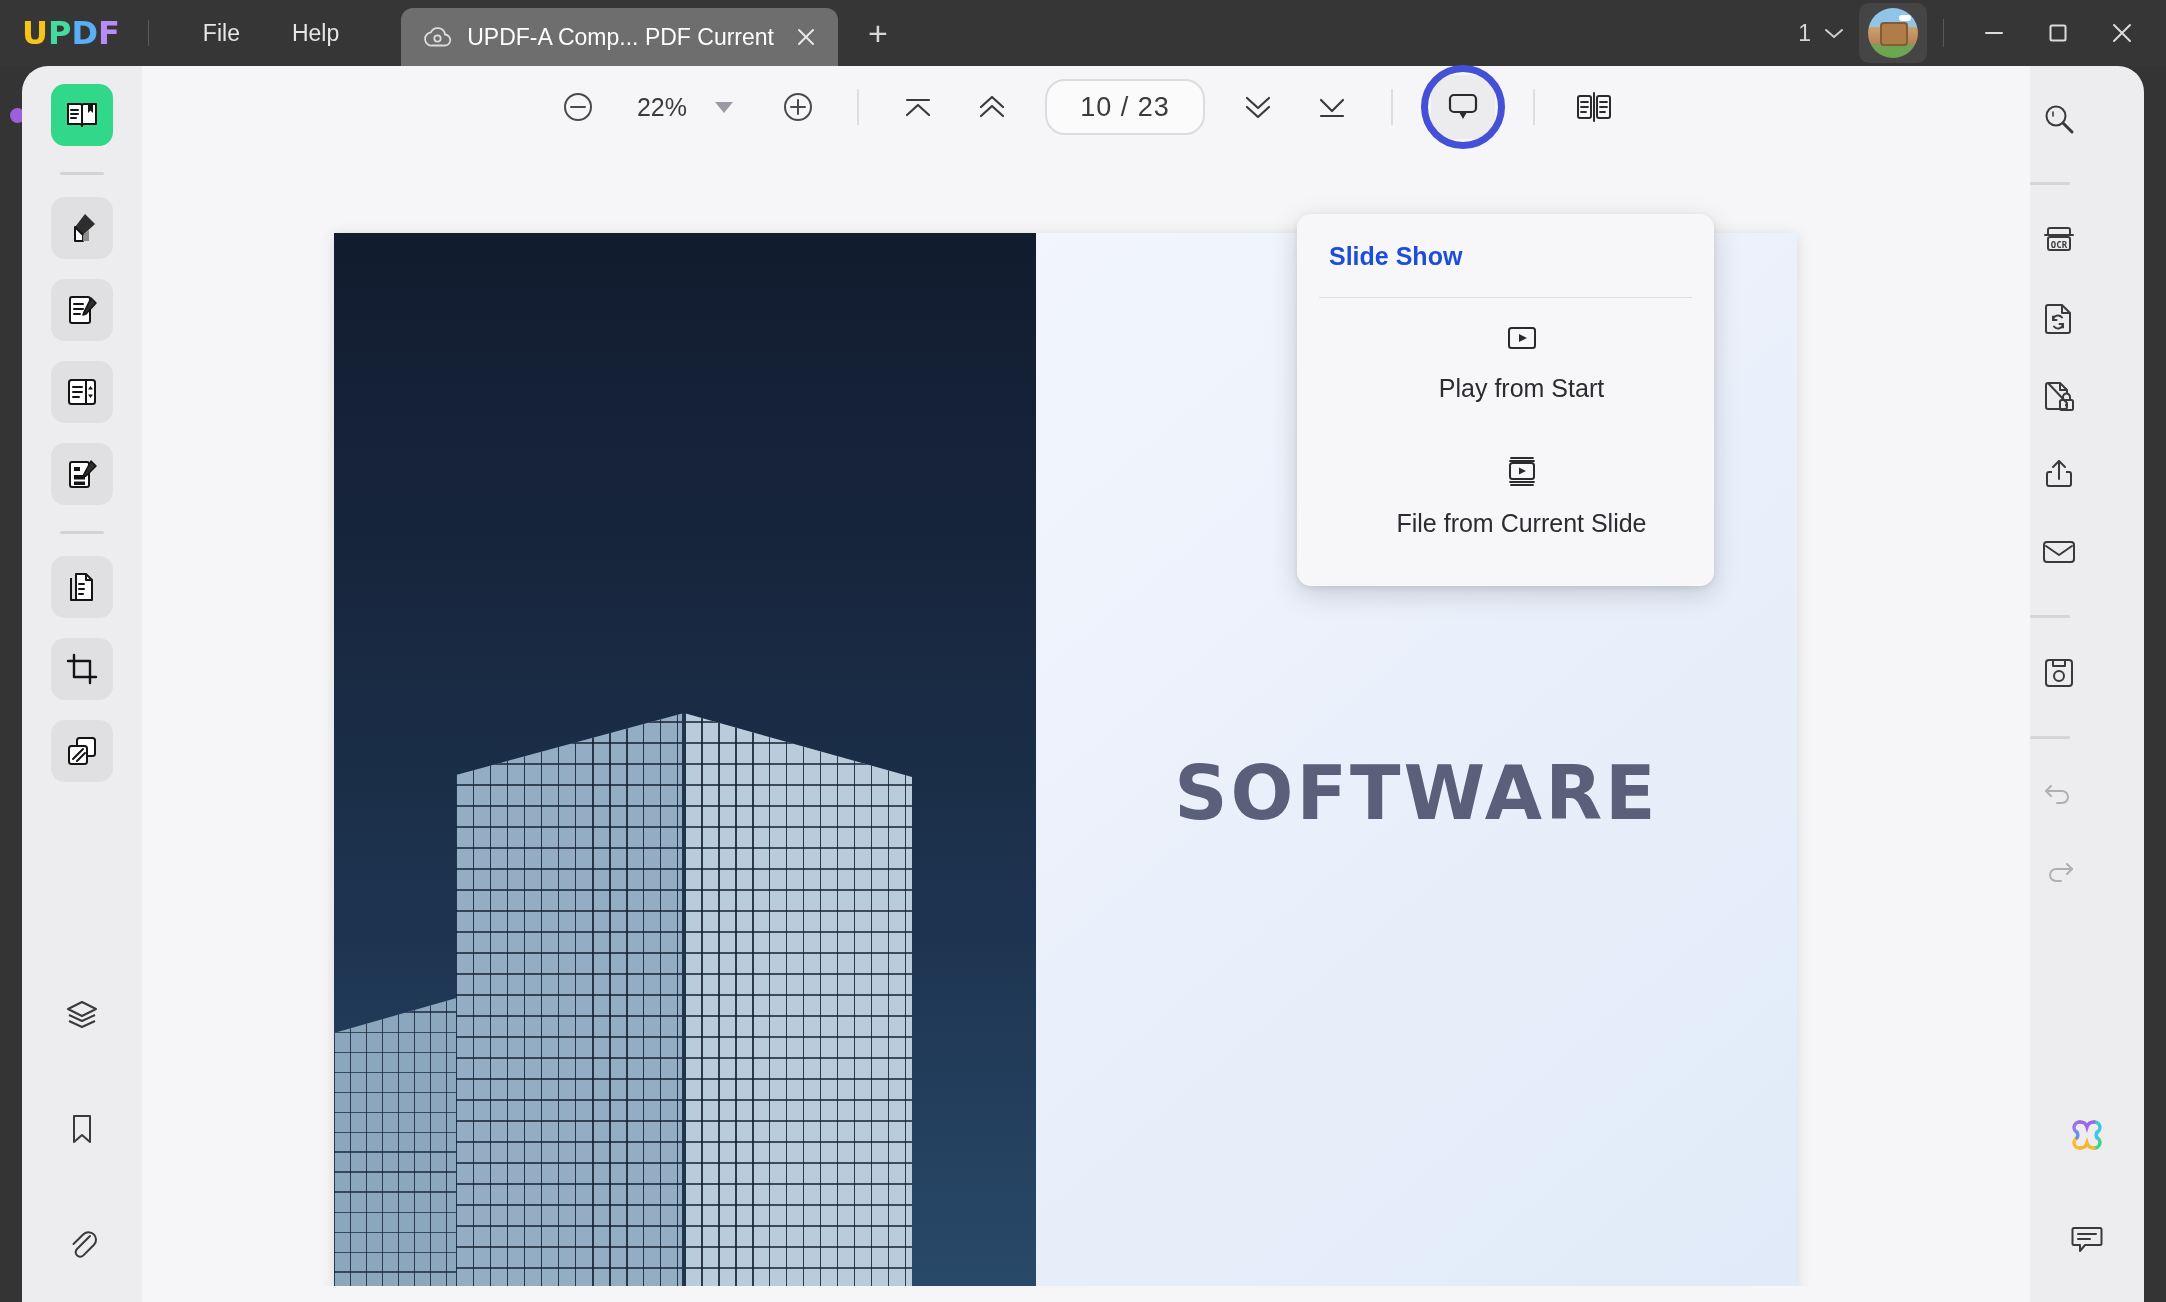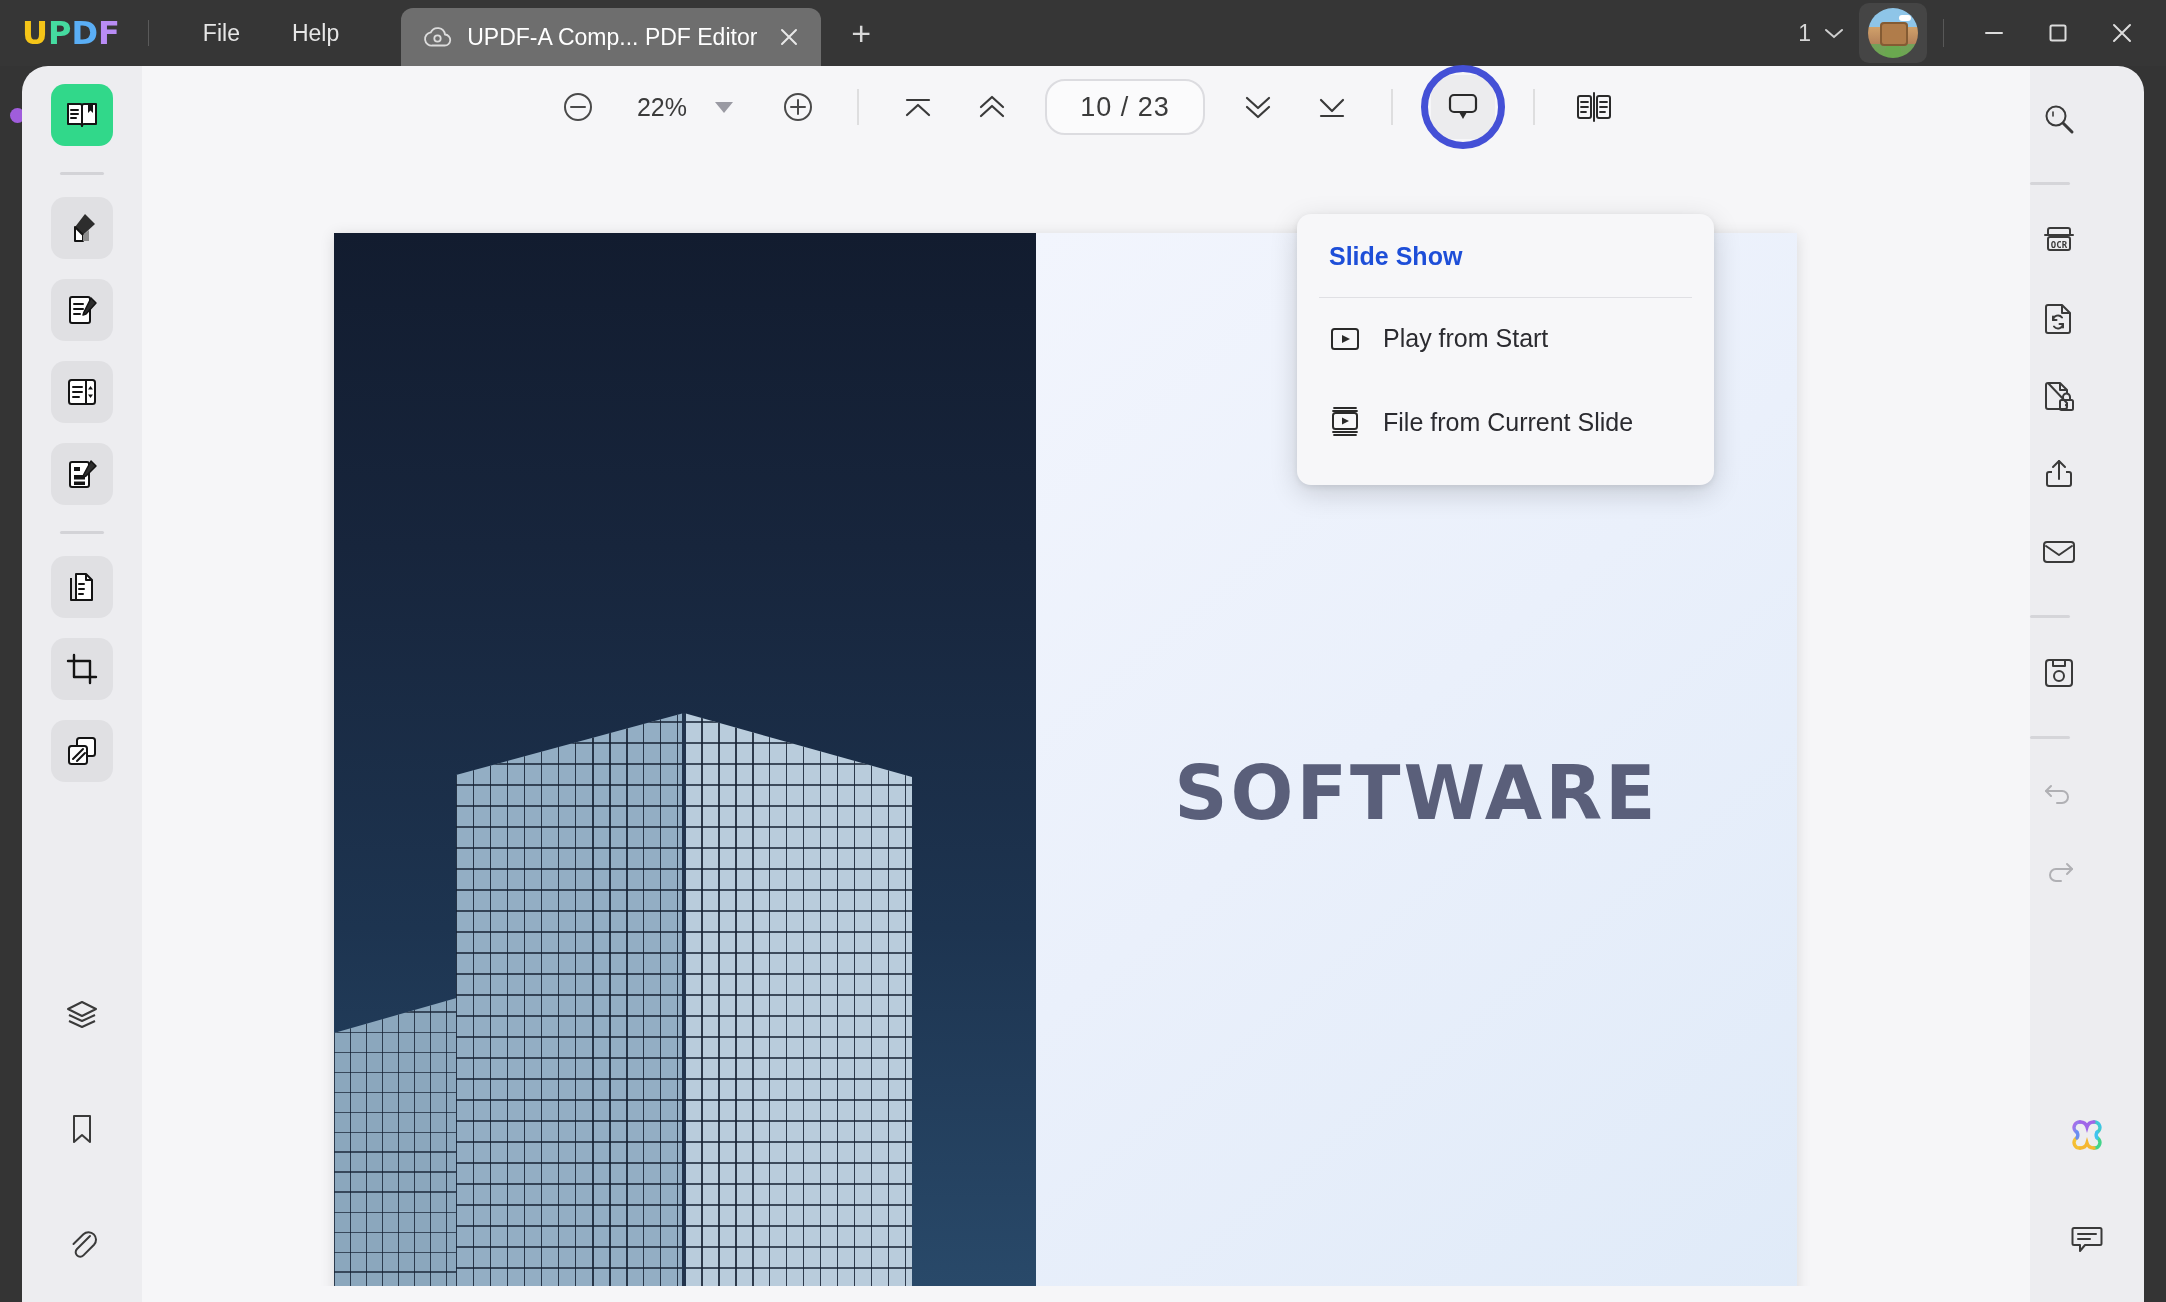--- a/index.html
+++ b/index.html
@@ -195,22 +195,22 @@
     box-shadow: 0 8px 28px rgba(0,0,0,0.16), 0 2px 6px rgba(0,0,0,0.08);
     padding: 0 0 22px 0;
     z-index: 40;
   }
   .dd-title {
     font-size: 25px; font-weight: bold; color: #1d4ed8;
     padding: 28px 0 26px 32px;
   }
   .dd-rule { height: 1px; background: #e0e0e4; margin: 0 22px; }
   .dd-item {
-    display: flex; align-items: flex-end; gap: 22px;
-    padding: 26px 0 26px 32px; cursor: pointer; font-size: 25px; color: #2b2b30;
+    display: flex; align-items: center; gap: 22px;
+    padding: 26px 0 26px 32px; cursor: pointer; font-size: 25px; color: #2b2b30; flex-direction: column;
   }
 
   
   .doc-area {
     position: absolute; left: 0; top: 66px;
     width: 1888px; height: 1154px;
     overflow: hidden;
   }
   .page {
     position: absolute; left: 192px; top: 101px;
@@ -310,21 +310,21 @@
     <div class="menu-item">File</div>
     <div class="menu-item">Help</div>
 
     <div class="tab">
       <span class="cloud">
         <svg width="30" height="22" viewBox="0 0 30 22">
           <path d="M9.5 19.5h12a5.5 5.5 0 0 0 .5-11 7.5 7.5 0 0 0-14.2-2.1A5.4 5.4 0 0 0 9.5 19.5z" fill="none" stroke="#dcdcdc" stroke-width="1.8"></path>
           <circle cx="14.5" cy="12.5" r="3.2" fill="none" stroke="#dcdcdc" stroke-width="1.8"></circle>
         </svg>
       </span>
-      <span class="tab-title">UPDF-A Comp... PDF Editor</span>
+      <span class="tab-title">UPDF-A Comp... PDF Current</span>
       <span class="tab-close">
         <svg width="24" height="24" viewBox="0 0 24 24">
           <path d="M5 5 L19 19 M19 5 L5 19" stroke="#e8e8e8" stroke-width="2" stroke-linecap="round"></path>
         </svg>
       </span>
     </div>
 
     <div class="new-tab">+</div>
 
     <div class="tb-right">

